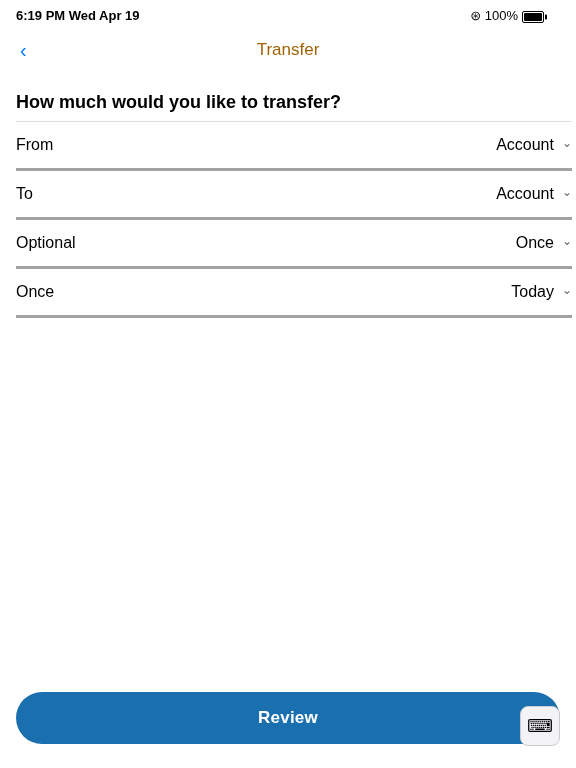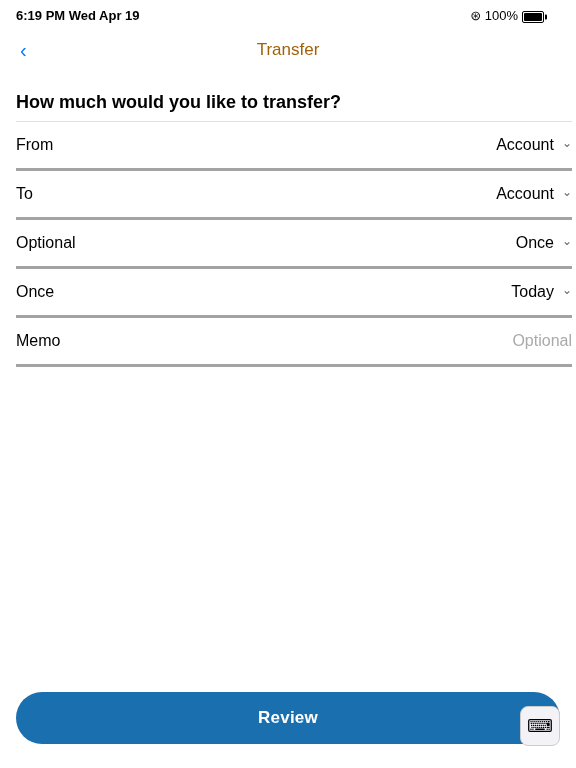--- a/index.html
+++ b/index.html
@@ -245,24 +245,20 @@
     </div>
 
     <div class="form-row">
       <span class="form-label">Once</span>
       <span class="form-value">
         Today
         <span class="chevron-icon">⌄</span>
       </span>
     </div>
 
-    <div class="form-row">
-      <span class="form-label">Memo</span>
-      <span class="form-value-optional">Optional</span>
-    </div>
 
   </div>
 </div>
 
 <div class="bottom-bar">
   <button class="review-button">Review</button>
 </div>
 
 <div class="keyboard-icon-btn">
   <span>⌨</span>

